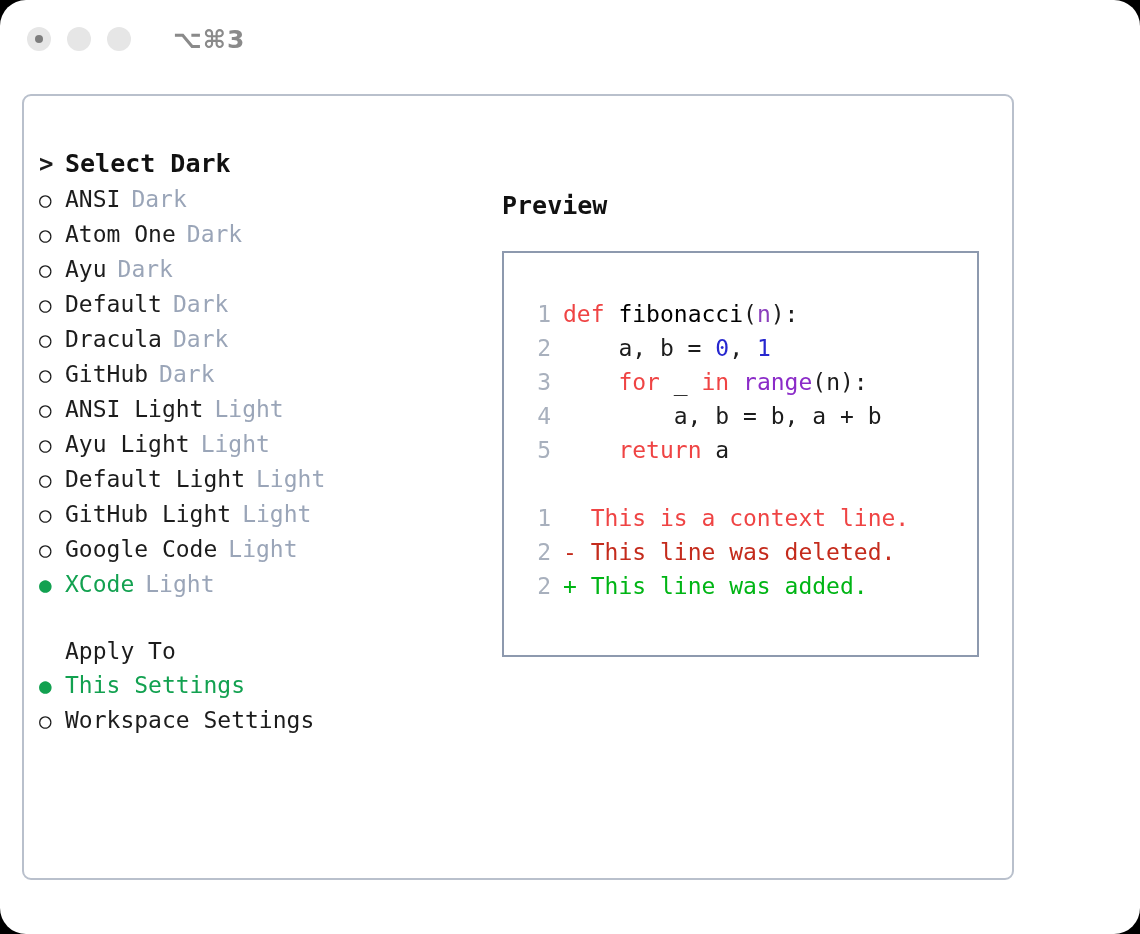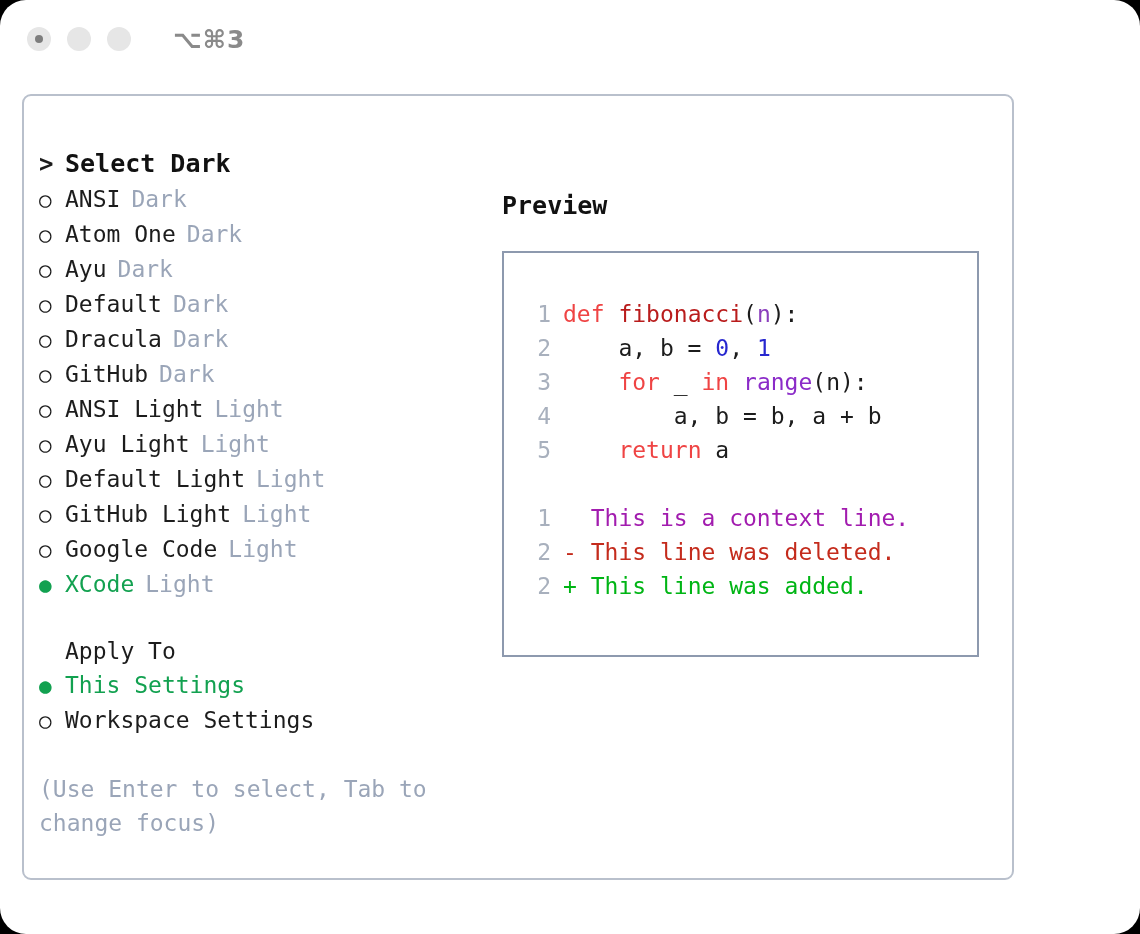--- a/index.html
+++ b/index.html
@@ -170,26 +170,26 @@
   .cline { display: flex; white-space: pre; }
   .lno {
     width: 30px;
     flex: none;
     text-align: right;
     color: #a8b0bd;
     margin-right: 12px;
   }
   .blank { height: 34px; }
   .kw  { color: #ef4444; }
-  .fn  { color: #b91c1c; }
+  .fn  { color: #000000; }
   .par { color: #8b3fbd; }
   .num { color: #2727cf; }
   .pl  { color: #1c1c1c; }
   .bi  { color: #8b2bc8; }
-  .ctx { color: #a21caf; }
+  .ctx { color: #ef4444; }
   .del { color: #c42b1c; }
   .add { color: #00b515; }
 </style>
 </head>
 <body>
 
 <div id="window">
 
   <div id="titlebar">
     <div class="traffic">
@@ -227,21 +227,20 @@
 
         <div id="spacer-apply"></div>
 
         <div class="group-title">Apply To</div>
 
         <div id="apply-rows">
             <div class="row"><span class="marker sel">●</span><span class="name sel">This Settings</span></div>
             <div class="row"><span class="marker">○</span><span class="name">Workspace Settings</span></div>
           </div>
 
-        <div id="hint">(Use Enter to select, Tab to change focus)</div>
       </div>
 
       <div id="right">
         <div id="preview-title">Preview</div>
         <div id="preview-box">
           <div id="code"><div class="cline"><span class="lno">1</span><span class="kw">def</span><span class="pl"> </span><span class="fn">fibonacci</span><span class="pl">(</span><span class="par">n</span><span class="pl">):</span></div><div class="cline"><span class="lno">2</span><span class="pl">    a, b = </span><span class="num">0</span><span class="pl">, </span><span class="num">1</span></div><div class="cline"><span class="lno">3</span><span class="pl">    </span><span class="kw">for</span><span class="pl"> _ </span><span class="kw">in</span><span class="pl"> </span><span class="bi">range</span><span class="pl">(n):</span></div><div class="cline"><span class="lno">4</span><span class="pl">        a, b = b, a + b</span></div><div class="cline"><span class="lno">5</span><span class="pl">    </span><span class="kw">return</span><span class="pl"> a</span></div><div class="blank"></div><div class="cline"><span class="lno">1</span><span class="ctx"> </span><span class="ctx"> This is a context line.</span></div><div class="cline"><span class="lno">2</span><span class="del">-</span><span class="del"> This line was deleted.</span></div><div class="cline"><span class="lno">2</span><span class="add">+</span><span class="add"> This line was added.</span></div></div>
         </div>
       </div>
 
     </div>

